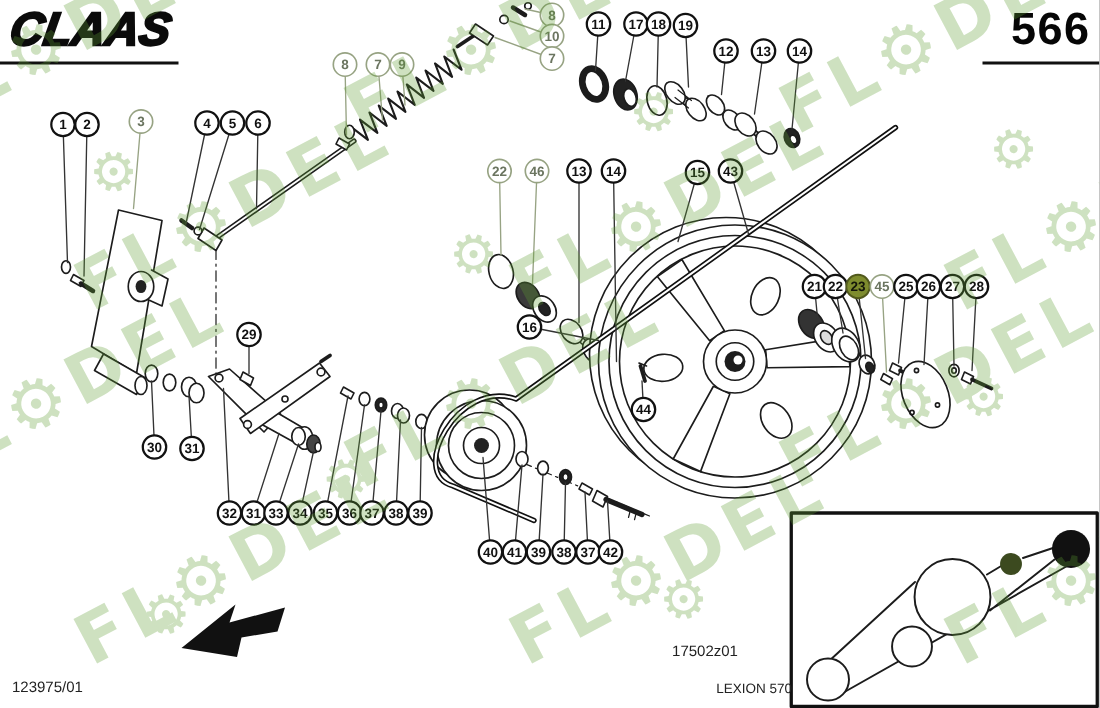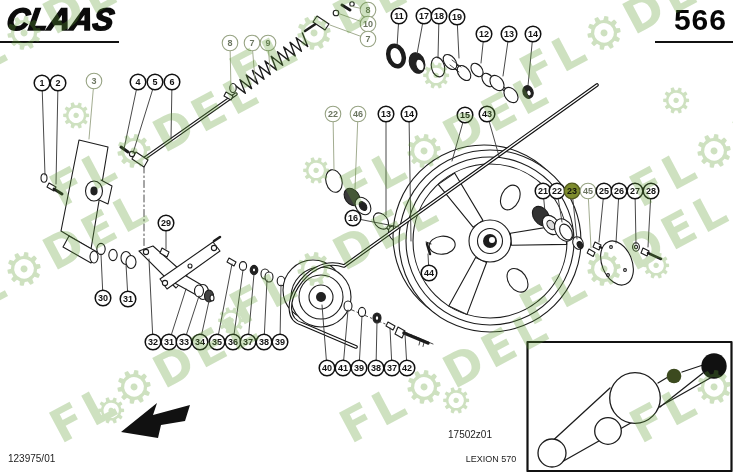--- a/index.html
+++ b/index.html
@@ -9,21 +9,21 @@
          font-family:"Liberation Sans",sans-serif;font-weight:bold;font-style:italic;
          font-size:31px;color:#0b0b0b;letter-spacing:0px;transform:skewX(-9deg);
          -webkit-text-stroke:1.6px #0b0b0b;}
   .rule-left{position:absolute;left:0;top:41px;width:119px;height:2px;background:#111;z-index:3;}
   .page-num{position:absolute;top:3px;right:6px;z-index:3;
             font-weight:bold;font-size:30px;color:#060606;letter-spacing:1px;}
   .rule-right{position:absolute;left:655px;top:41px;width:78px;height:2px;background:#111;z-index:3;}
   .doc-ref{position:absolute;left:8px;top:453px;font-size:10px;color:#222;z-index:3;}
   .drawing-ref{position:absolute;left:420px;top:429px;width:100px;text-align:center;
                font-size:10px;color:#222;z-index:3;}
-  .model-ref{position:absolute;left:441px;top:454px;width:100px;text-align:center;
+  .model-ref{position:absolute;left:428px;top:454px;width:100px;text-align:right;
              font-size:9px;color:#222;z-index:3;}
   #diagram{position:absolute;left:0;top:0;z-index:2;}
   .wm{position:absolute;inset:0;z-index:6;opacity:.30;pointer-events:none;overflow:hidden;}
   .wm div{position:absolute;color:#5f9e33;font-weight:bold;white-space:nowrap;
           font-family:"DejaVu Sans",sans-serif;}
 </style>
 </head>
 <body>
 
 <div class="canvas">

